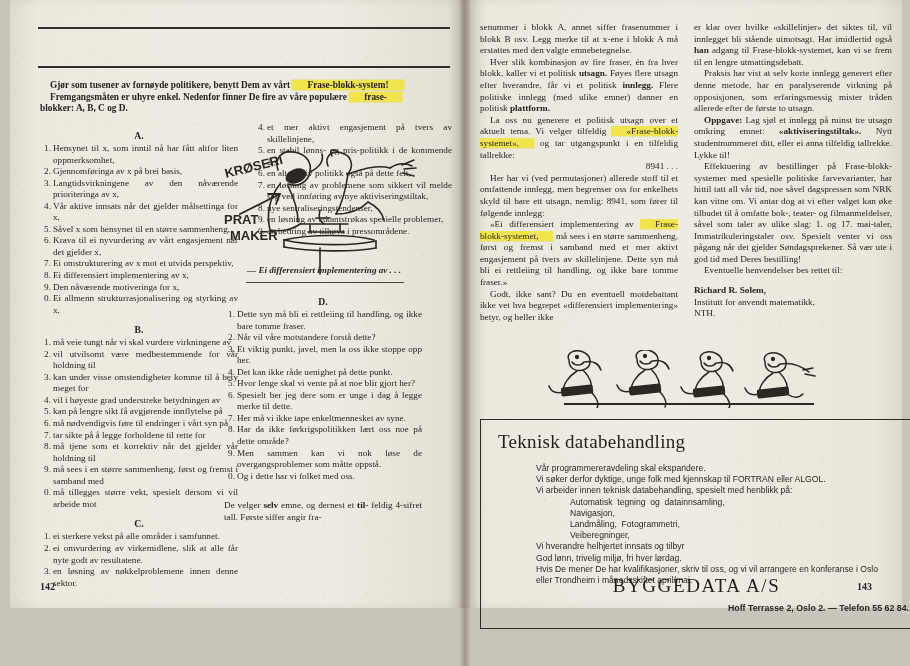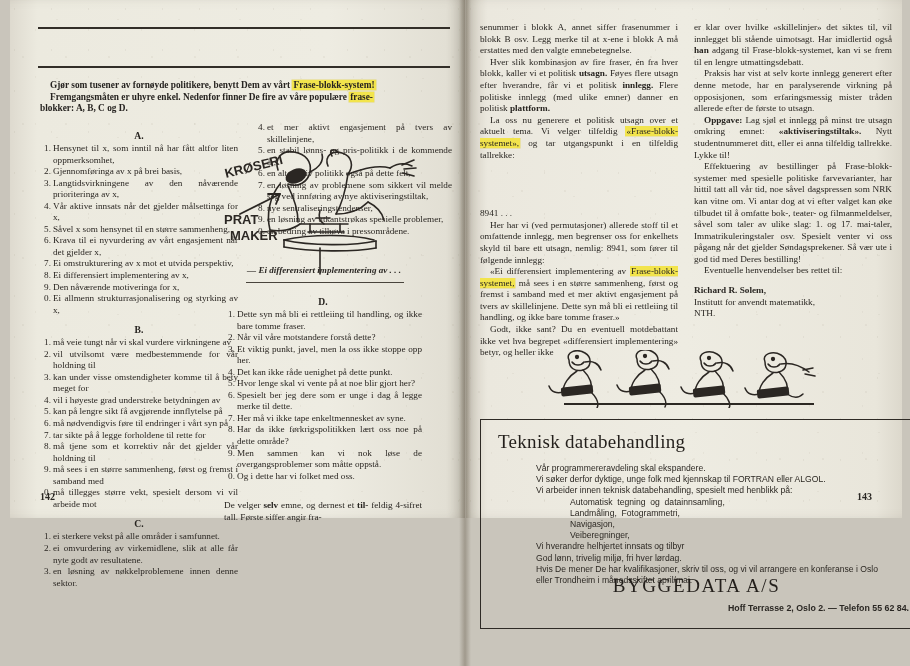--- a/index.html
+++ b/index.html
@@ -8,21 +8,21 @@
     background:#c9c5bb;
     font-family:"Liberation Serif", serif;
     -webkit-font-smoothing:none;
   }
   #spread{
     position:relative;width:910px;height:666px;
     background:#c9c5bb;
   }
   
   .page{
-    position:absolute;top:0;height:518px;
+    position:absolute;top:0;height:608px;
     background:#e9e5dc;
     color:#26231f;
   }
   .page.left{left:10px;width:455px;
     background:linear-gradient(90deg,#dedacf 0%,#eceadf 6%,#eeece2 70%,#e2dfd4 96%,#cfcbbf 100%);
     box-shadow:inset -10px 0 16px -10px rgba(80,72,58,.55);
   }
   .page.right{left:466px;width:436px;
     background:linear-gradient(90deg,#d7d3c7 0%,#ebe8de 5%,#eeece2 50%,#e9e6db 94%,#dcd8cc 100%);
     box-shadow:inset 10px 0 16px -10px rgba(80,72,58,.5);
@@ -48,21 +48,21 @@
     position:absolute;left:28px;top:30px;width:412px;height:34px;
     text-align:center;font-size:25px;line-height:34px;letter-spacing:.2px;
     font-family:"Liberation Serif", serif;color:#221f1b;white-space:nowrap;
   }
   #intro{
     position:absolute;left:30px;top:80px;width:410px;
     font-size:9.3px;line-height:11.6px;font-weight:bold;text-align:justify;
     color:#262320;
   }
   #intro .ind{display:inline-block;width:10px;}
-  .hl{background:#f2e44c;padding:0 1px;box-shadow:0 0 0 .5px rgba(225,205,40,.6);}
+  .hl{background:#f2e44c;padding:0 15px;box-shadow:0 0 0 .5px rgba(225,205,40,.6);}
   .cols{position:absolute;left:30px;top:122px;width:412px;height:500px;}
   .col{position:absolute;top:0;width:198px;}
   .col.c1{left:0;}
   .col.c2{left:214px;}
   .blk-letter{
     text-align:center;font-weight:bold;font-size:9.6px;line-height:13px;margin:7px 0 1px;
   }
   ul.plist{list-style:none;margin:0;padding:0;}
   ul.plist li{
     position:relative;padding-left:13px;font-size:9.2px;line-height:11.55px;
@@ -84,21 +84,21 @@
   
   .pageno{position:absolute;bottom:16px;font-size:10px;font-weight:bold;color:#2a2723;}
   #pageno-left{left:30px;}
   #pageno-right{right:30px;}
   
   .rcol{position:absolute;top:22px;width:198px;font-size:9.2px;line-height:11.6px;text-align:justify;color:#282521;}
   #rcol1{left:14px;}
   #rcol2{left:228px;}
   .rcol p{margin:0;text-indent:10px;}
   .rcol p.noind{text-indent:0;}
-  .rcol p.center{text-indent:0;text-align:left;margin-top:47px;}
+  .rcol p.center{text-indent:0;text-align:right;}
   
   #cartoon2{position:absolute;left:75px;top:350px;width:290px;height:58px;}
   #swim-rule{position:absolute;left:98px;top:403px;width:250px;height:2px;background:#2c2823;}
   
   #ad{
     position:absolute;left:14px;top:419px;width:404px;height:208px;
     border:1.2px solid #2e2a25;background:transparent;padding-left:27px;
   }
   #ad-inner{position:absolute;inset:3px;border:0;}
   #ad-title{
@@ -341,22 +341,22 @@
     <div id="swim-rule"></div>
 
     <div id="ad">
       <div id="ad-inner">
         <div id="ad-title">Teknisk databehandling</div>
         <div class="adbody" id="ad-body">
             <div class="ind0">Vår programmereravdeling skal ekspandere.</div>
             <div class="ind0">Vi søker derfor dyktige, unge folk med kjennskap til FORTRAN eller ALGOL.</div>
             <div class="ind0">Vi arbeider innen teknisk databehandling, spesielt med henblikk på:</div>
             <div class="ind1">Automatisk  tegning  og  datainnsamling,</div>
+            <div class="ind1">Navigasjon,</div>
             <div class="ind1">Landmåling,  Fotogrammetri,</div>
-            <div class="ind1">Navigasjon,</div>
             <div class="ind1">Veiberegninger,</div>
             <div class="ind0">Vi hverandre helhjertet innsats og tilbyr</div>
             <div class="ind0">God lønn, trivelig miljø, fri hver lørdag.</div>
             <div class="ind0">Hvis De mener De har kvalifikasjoner, skriv til oss, og vi vil arrangere en konferanse i Oslo eller Trondheim i månedsskiftet april/mai.</div>
           </div>
         <div id="ad-company">BYGGEDATA A/S</div>
         <div id="ad-contact">Hoff Terrasse 2, Oslo 2. — Telefon 55 62 84.</div>
       </div>
     </div>
 

